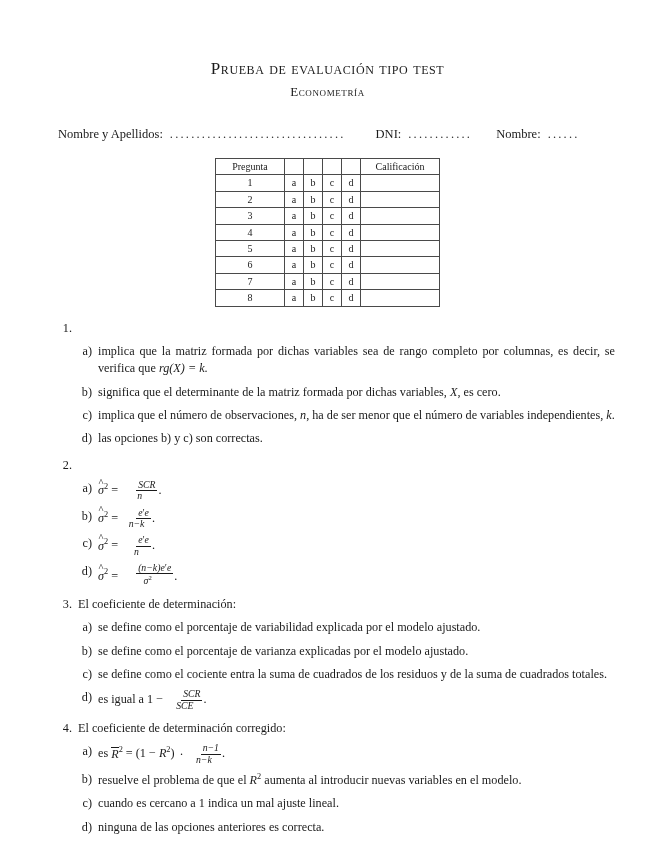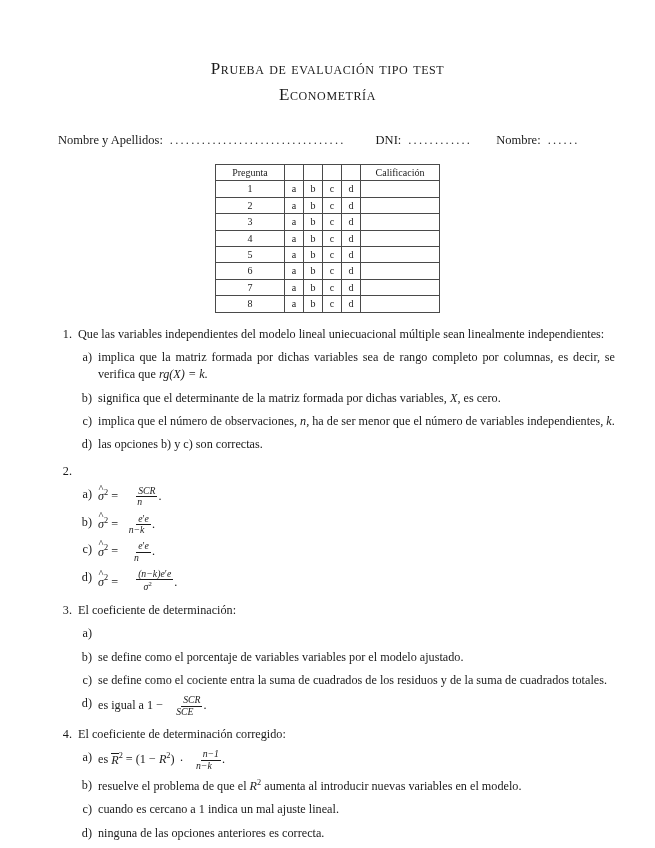--- a/index.html
+++ b/index.html
@@ -28,21 +28,21 @@
     text-align: center;
     margin-top: 56px;
   }
   .title-main, .title-sub {
     font-variant: small-caps;
     font-size: 17px;
     letter-spacing: 0.6px;
     line-height: 1.5;
   }
   .title-sub {
-    font-size: 17px;
+    font-size: 13px;
   }
 
   
   .identity-line {
     margin-top: 26px;
     padding-left: 58px;
     font-size: 12.5px;
     display: flex;
     align-items: baseline;
     white-space: nowrap;
@@ -272,21 +272,20 @@
         </tr>
       </tbody>
     </table>
   </div>
 
   <div class="questions">
 
     <div class="question">
       <div class="q-head">
         <span class="q-num">1.</span>
-        <span class="q-text">Que las variables independientes del modelo lineal uniecuacional múltiple sean linealmente independientes:</span>
       </div>
       <div class="options">
         <div class="option">
           <span class="o-letter">a)</span>
           <span class="o-text"><span>implica que la matriz formada por dichas variables sea de rango completo por columnas, es decir, se verifica que </span><span class="math">rg(X) = k</span><span>.</span></span>
         </div>
         <div class="option">
           <span class="o-letter">b)</span>
           <span class="o-text nojust"><span>significa que el determinante de la matriz formada por dichas variables, </span><span class="math">X</span><span>, es cero.</span></span>
         </div>
@@ -359,24 +358,25 @@
     </div>
 
     <div class="question">
       <div class="q-head">
         <span class="q-num">3.</span>
         <span class="q-text nojust">El coeficiente de determinación:</span>
       </div>
       <div class="options">
         <div class="option">
           <span class="o-letter">a)</span>
+          <span class="o-text nojust">se define como el porcentaje de variabilidad explicada por el modelo ajustado.</span>
         </div>
         <div class="option">
           <span class="o-letter">b)</span>
-          <span class="o-text nojust">se define como el porcentaje de variables variables por el modelo ajustado.</span>
+          <span class="o-text nojust">se define como el porcentaje de varianza explicadas por el modelo ajustado.</span>
         </div>
         <div class="option">
           <span class="o-letter">c)</span>
           <span class="o-text">se define como el cociente entra la suma de cuadrados de los residuos y de la suma de cuadrados totales.</span>
         </div>
         <div class="option">
           <span class="o-letter">d)</span>
           <span class="o-text nojust"><span>es igual a </span><span class="mathup">1</span><span class="mathup"> − </span><span class="frac"><span class="num math">SCR</span><span class="den math">SCE</span></span><span>.</span></span>
         </div>
       </div>

